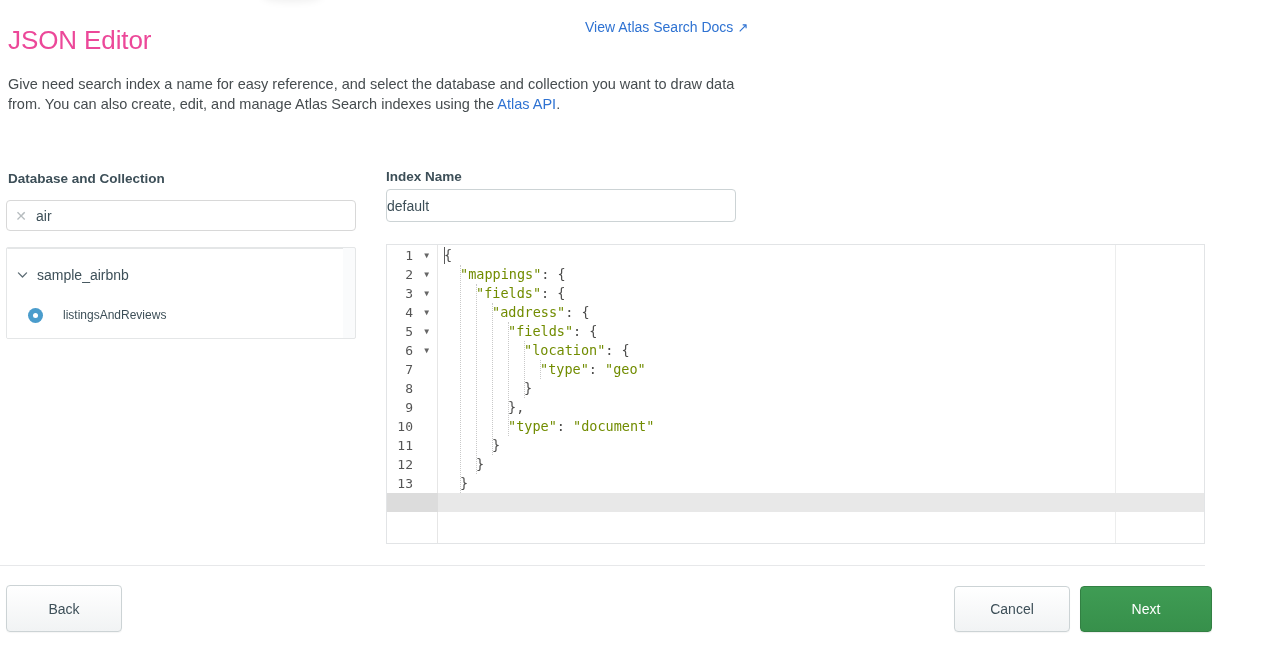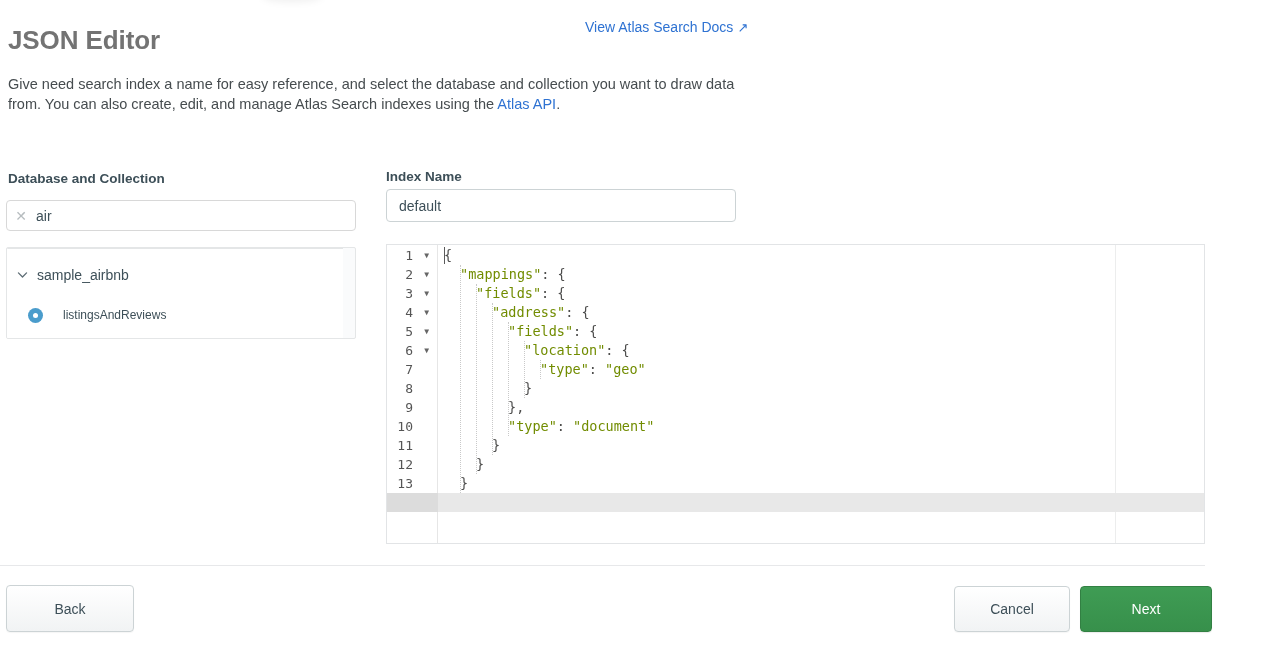--- a/index.html
+++ b/index.html
@@ -16,21 +16,21 @@
   .top-shadow {
     position: absolute; left: 262px; top: -9px;
     width: 60px; height: 12px; border-radius: 50%;
     background: rgba(0,0,0,0.05);
     filter: blur(3px);
   }
 
   
   .page-title {
     position: absolute; left: 8px; top: 8px;
-    font-size: 26px; font-weight: 700; color: #737373;
+    font-size: 26px; font-weight: 400; color: #ec4899;
     letter-spacing: -0.1px;
   }
   .docs-link {
     position: absolute; left: 585px; top: 19px;
     font-size: 14px; color: #2e72d2; text-decoration: none;
     white-space: nowrap;
   }
   .docs-link .ext {
     display: inline-block; margin-left: 4px;
     font-size: 13px; position: relative; top: 0px;
@@ -104,21 +104,21 @@
   }
   .radio i { width: 5px; height: 5px; border-radius: 50%; background: #fff; display: block; }
   .coll-name { font-size: 12px; color: #3d4f58; }
 
   
   .index-input {
     position: absolute; left: 386px; top: 189px;
     width: 350px; height: 33px;
     border: 1px solid #ccd3d5; border-radius: 4px;
     background: #fff;
-    display: flex; align-items: center; padding-left: 12px;
+    display: flex; align-items: center; 
     font-size: 14px; color: #3d4f58;
   }
 
   
   .editor {
     position: absolute; left: 386px; top: 244px;
     width: 819px; height: 300px;
     border: 1px solid #e2e4e6;
     background: #fff;
     overflow: hidden;
@@ -178,21 +178,21 @@
     position: absolute; left: 0; top: 565px; width: 1205px; height: 1px;
     background: #e7e8ea;
   }
   .btn {
     position: absolute;
     display: flex; align-items: center; justify-content: center;
     font-size: 14px; border-radius: 4px; cursor: pointer;
     user-select: none;
   }
   .btn-back {
-    left: 6px; top: 585px; width: 128px; height: 47px;
+    left: 6px; top: 585px; width: 116px; height: 47px;
     background: linear-gradient(to bottom, #ffffff 0%, #f1f3f4 100%);
     border: 1px solid #ccd3d5; color: #3d4f58;
     box-shadow: 0 1px 1px rgba(0,0,0,0.04);
   }
   .btn-cancel {
     left: 954px; top: 586px; width: 116px; height: 46px;
     background: linear-gradient(to bottom, #ffffff 0%, #f1f3f4 100%);
     border: 1px solid #ccd3d5; color: #3d4f58;
     box-shadow: 0 1px 1px rgba(0,0,0,0.04);
   }

